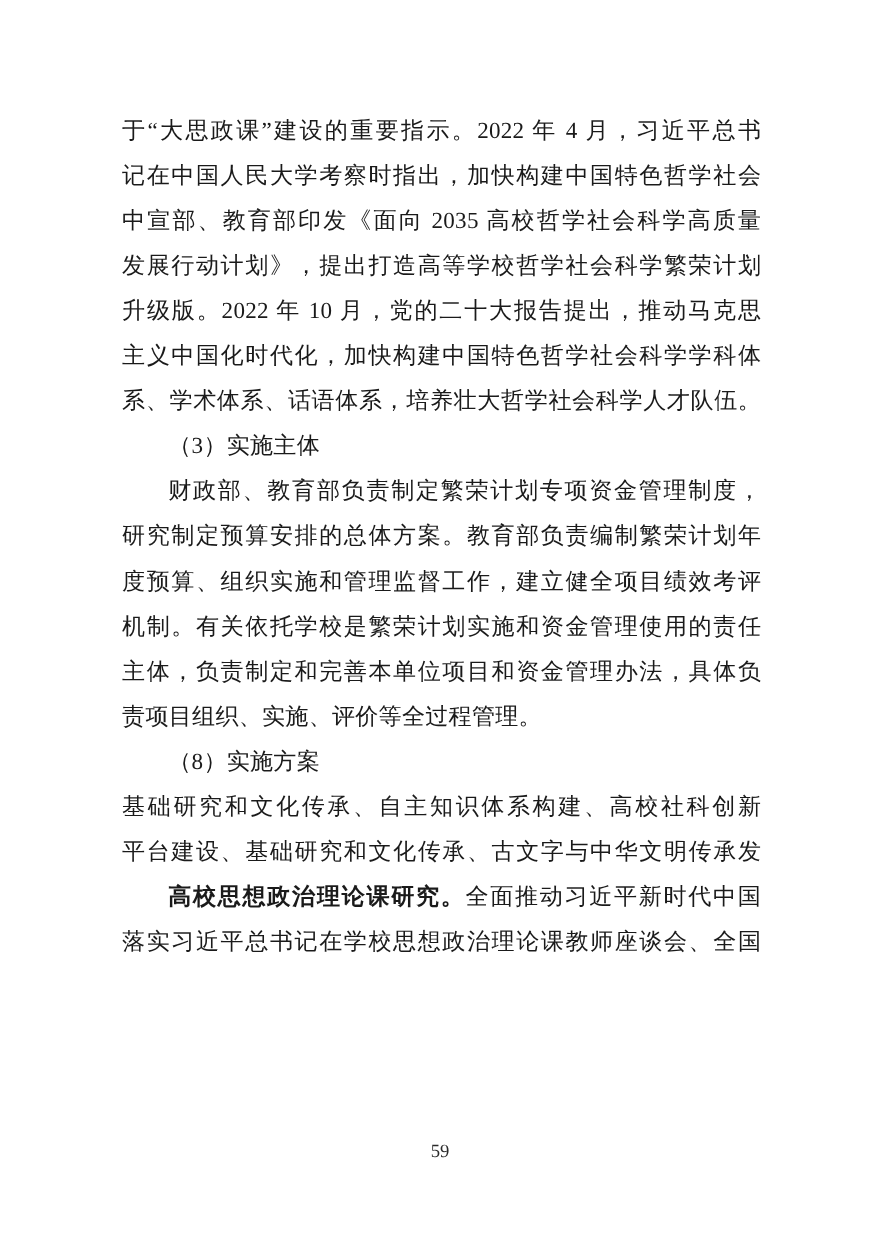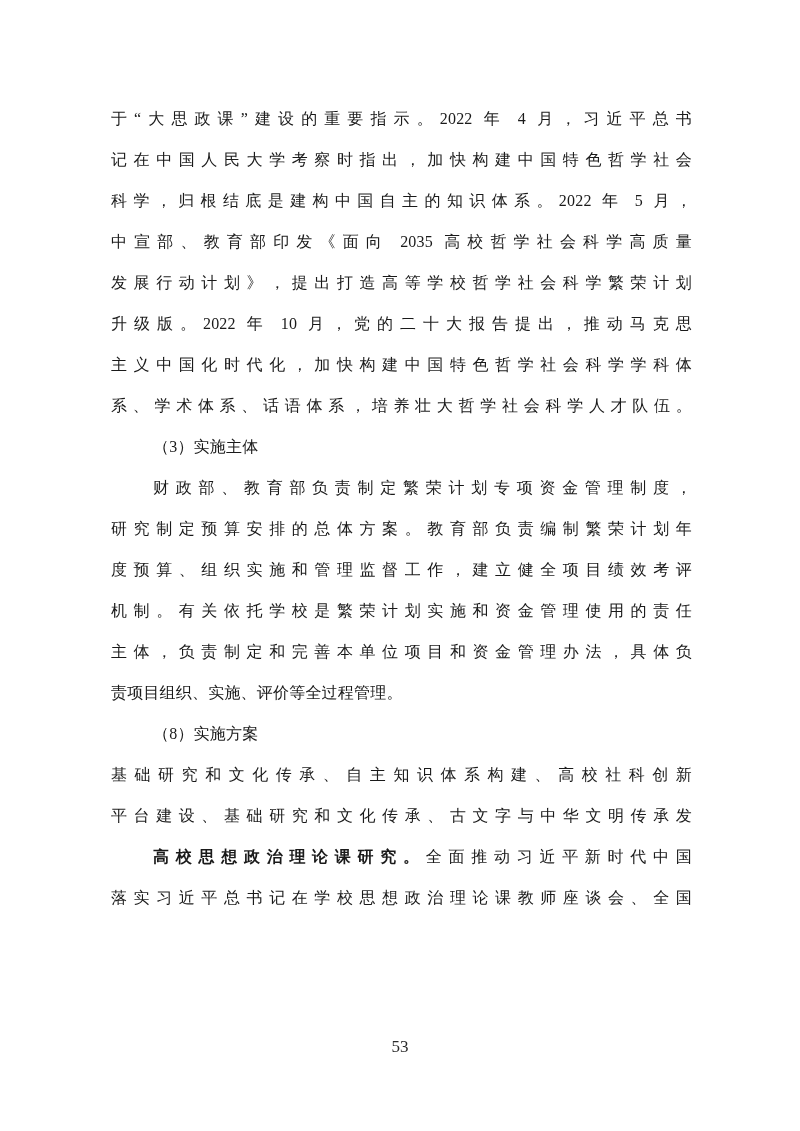--- a/index.html
+++ b/index.html
@@ -16,21 +16,21 @@
     font-family: "Liberation Serif", "DejaVu Serif", serif;
     color: #1a1a1a;
   }
   .text-block {
     position: absolute;
     left: 111px;
     top: 98px;
     width: 581px;
   }
   .line {
-    font-size: 16px;
+    font-size: 21px;
     line-height: 41px;
     height: 41px;
     text-align: justify;
     text-align-last: justify;
     letter-spacing: 0.2px;
   }
   .line.noj {
     text-align: left;
     text-align-last: left;
   }
@@ -51,21 +51,20 @@
     color: #2b2b2b;
   }
 </style>
 </head>
 <body>
 
 <div class="page">
   <div class="text-block">
     <div class="line j">于“大思政课”建设的重要指示。2022 年 4 月，习近平总书</div>
     <div class="line j">记在中国人民大学考察时指出，加快构建中国特色哲学社会</div>
-    <div class="line j">科学，归根结底是建构中国自主的知识体系。2022 年 5 月，</div>
     <div class="line j">中宣部、教育部印发《面向 2035 高校哲学社会科学高质量</div>
     <div class="line j">发展行动计划》，提出打造高等学校哲学社会科学繁荣计划</div>
     <div class="line j">升级版。2022 年 10 月，党的二十大报告提出，推动马克思</div>
     <div class="line j">主义中国化时代化，加快构建中国特色哲学社会科学学科体</div>
     <div class="line j">系、学术体系、话语体系，培养壮大哲学社会科学人才队伍。</div>
     <div class="line noj indent">（3）实施主体</div>
     <div class="line j indent">财政部、教育部负责制定繁荣计划专项资金管理制度，</div>
     <div class="line j">研究制定预算安排的总体方案。教育部负责编制繁荣计划年</div>
     <div class="line j">度预算、组织实施和管理监督工作，建立健全项目绩效考评</div>
     <div class="line j">机制。有关依托学校是繁荣计划实施和资金管理使用的责任</div>
@@ -73,14 +72,14 @@
     <div class="line noj">责项目组织、实施、评价等全过程管理。</div>
     <div class="line noj indent">（8）实施方案</div>
     <div class="line j">基础研究和文化传承、自主知识体系构建、高校社科创新</div>
     <div class="line j">平台建设、基础研究和文化传承、古文字与中华文明传承发</div>
     <div class="line j indent">
       <span class="b">高校思想政治理论课研究。</span><span>全面推动习近平新时代中国</span>
     </div>
     <div class="line j">落实习近平总书记在学校思想政治理论课教师座谈会、全国</div>
   </div>
 
-  <div class="page-number">53</div>
+  <div class="page-number">59</div>
 </div>
 
 </body></html>

